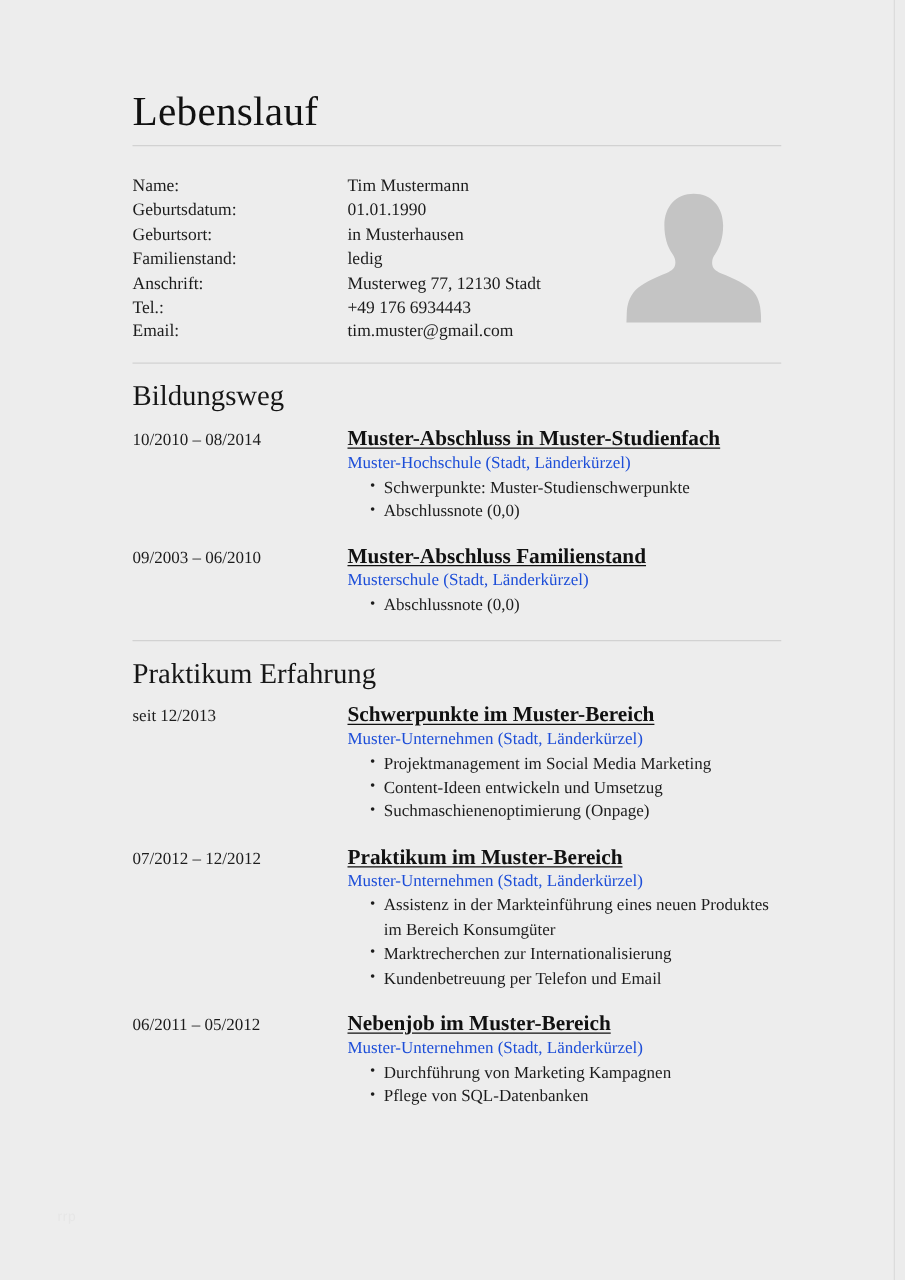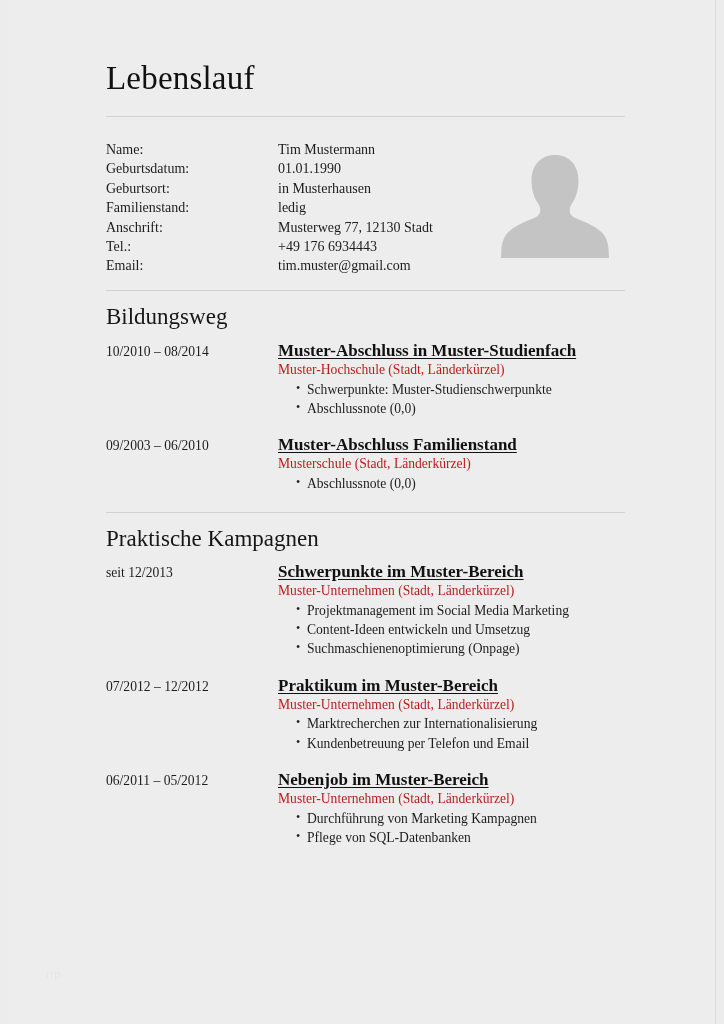--- a/index.html
+++ b/index.html
@@ -24,21 +24,21 @@
     height: 1024px;
     background: #ededed;
     border-right: 1px solid #dcdcdc;
     box-sizing: border-box;
   }
 
   
   .doc-title {
     position: absolute;
     left: 98px;
-    top: 62px;
+    top: 74px;
     font-size: 33px;
     font-weight: normal;
     letter-spacing: 0.2px;
     color: #111;
     line-height: 1;
     margin: 0;
   }
 
   
   .rule {
@@ -130,21 +130,21 @@
     font-size: 17px;
     font-weight: bold;
     text-decoration: underline;
     text-underline-offset: 2px;
     line-height: 19px;
     color: #111;
   }
   .entry-org {
     font-size: 13.6px;
     line-height: 19.6px;
-    color: #b91c1c;
+    color: #1d4ed8;
   }
   .entry-list {
     list-style: none;
     margin: 0;
     padding: 0;
   }
   .entry-list li {
     position: relative;
     padding-left: 29px;
     font-size: 13.6px;
@@ -238,40 +238,41 @@
           <div class="entry-title">Muster-Abschluss Familienstand</div>
           <div class="entry-org">Musterschule (Stadt, Länderkürzel)</div>
           <ul class="entry-list">
             <li>Abschlussnote (0,0)</li>
           </ul>
         </div>
       </div>
     </div>
 
   <div class="rule rule-exp"></div>
-  <h2 class="section-heading heading-exp">Praktische Kampagnen</h2>
+  <h2 class="section-heading heading-exp">Praktikum Erfahrung</h2>
   <div class="entries entries-exp">
       <div class="entry">
         <div class="entry-date">seit 12/2013</div>
         <div class="entry-body">
           <div class="entry-title">Schwerpunkte im Muster-Bereich</div>
           <div class="entry-org">Muster-Unternehmen (Stadt, Länderkürzel)</div>
           <ul class="entry-list">
             <li>Projektmanagement im Social Media Marketing</li>
             <li>Content-Ideen entwickeln und Umsetzug</li>
             <li>Suchmaschienenoptimierung (Onpage)</li>
           </ul>
         </div>
       </div>
       <div class="entry">
         <div class="entry-date">07/2012 – 12/2012</div>
         <div class="entry-body">
           <div class="entry-title">Praktikum im Muster-Bereich</div>
           <div class="entry-org">Muster-Unternehmen (Stadt, Länderkürzel)</div>
           <ul class="entry-list">
+            <li>Assistenz in der Markteinführung eines neuen Produktes im Bereich Konsumgüter</li>
             <li>Marktrecherchen zur Internationalisierung</li>
             <li>Kundenbetreuung per Telefon und Email</li>
           </ul>
         </div>
       </div>
       <div class="entry">
         <div class="entry-date">06/2011 – 05/2012</div>
         <div class="entry-body">
           <div class="entry-title">Nebenjob im Muster-Bereich</div>
           <div class="entry-org">Muster-Unternehmen (Stadt, Länderkürzel)</div>

